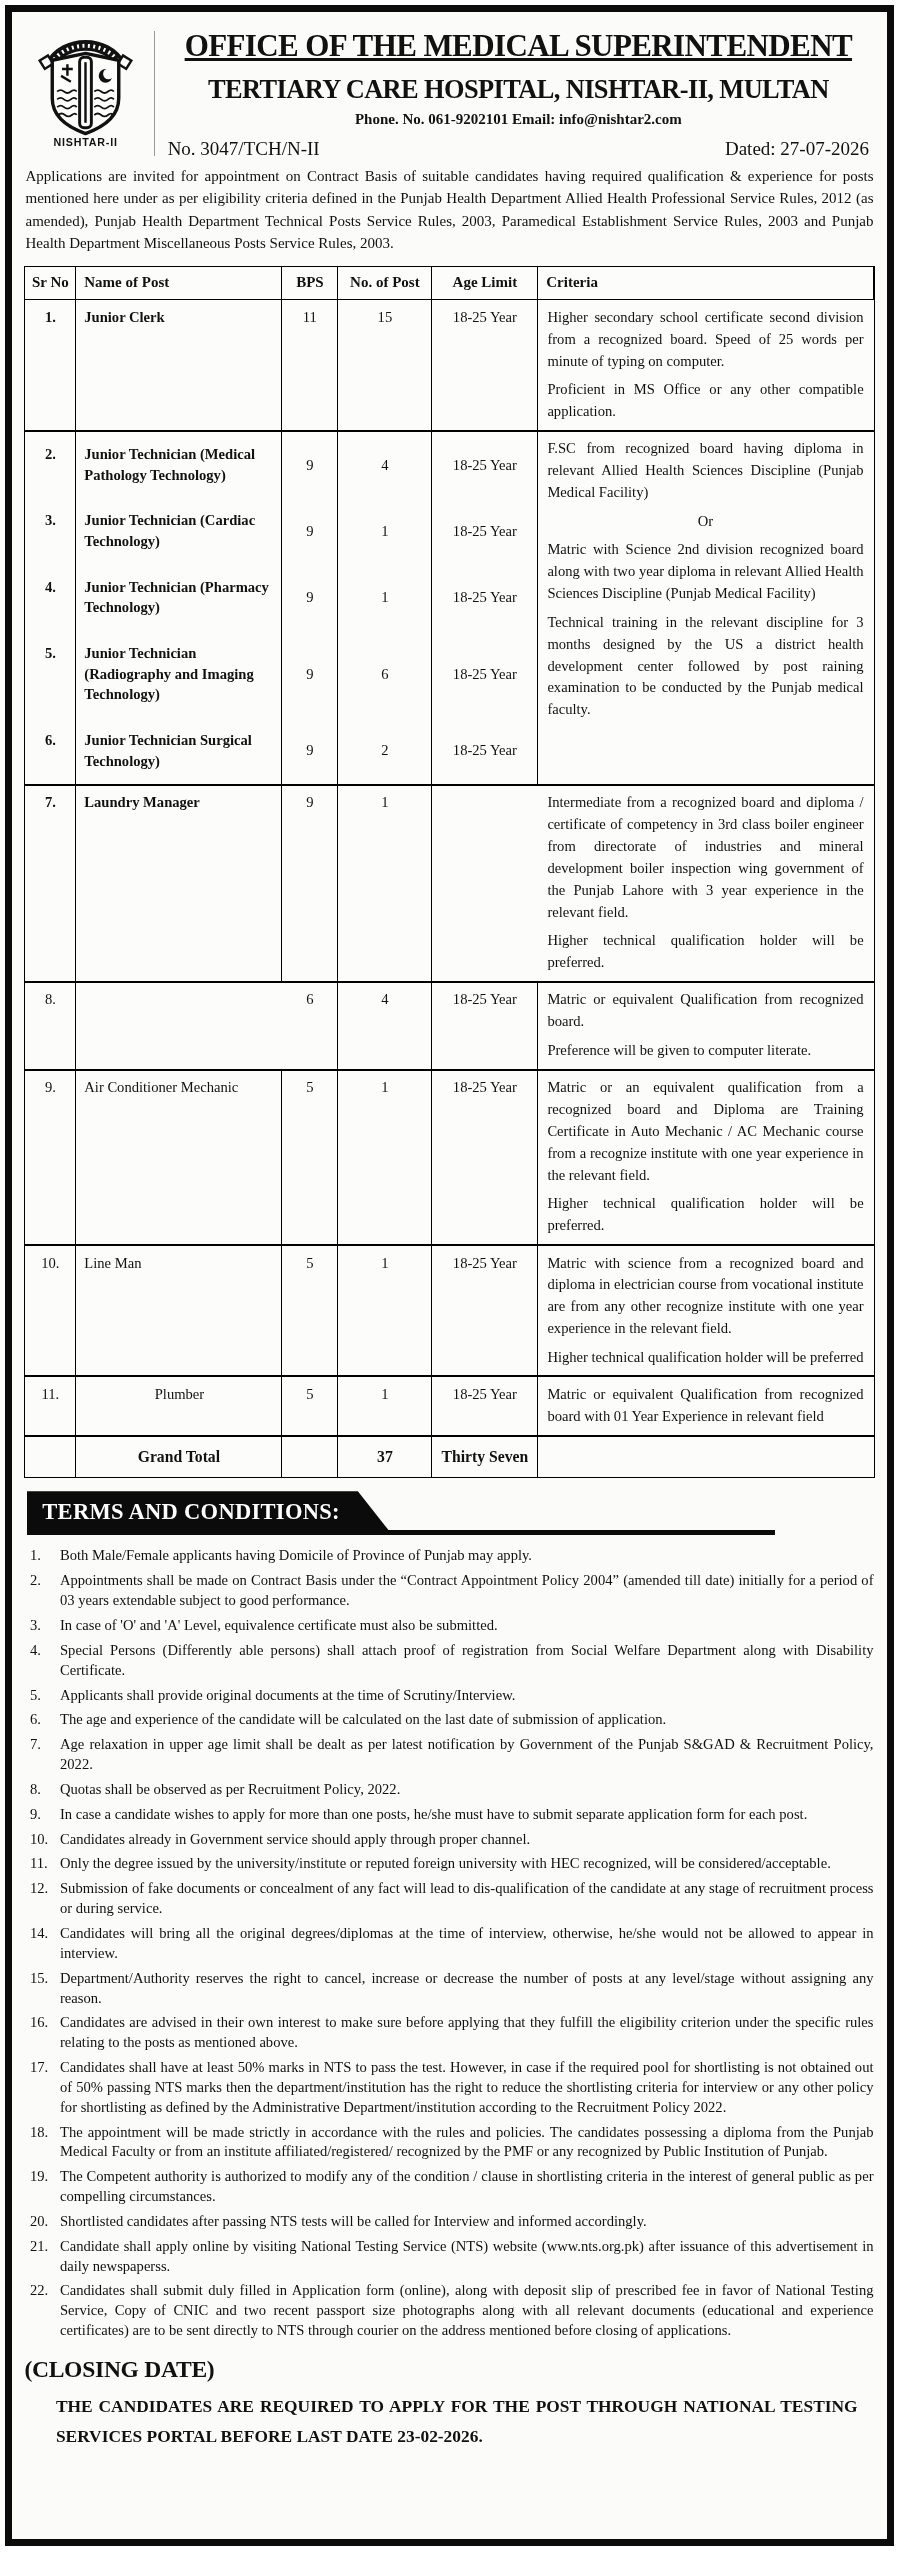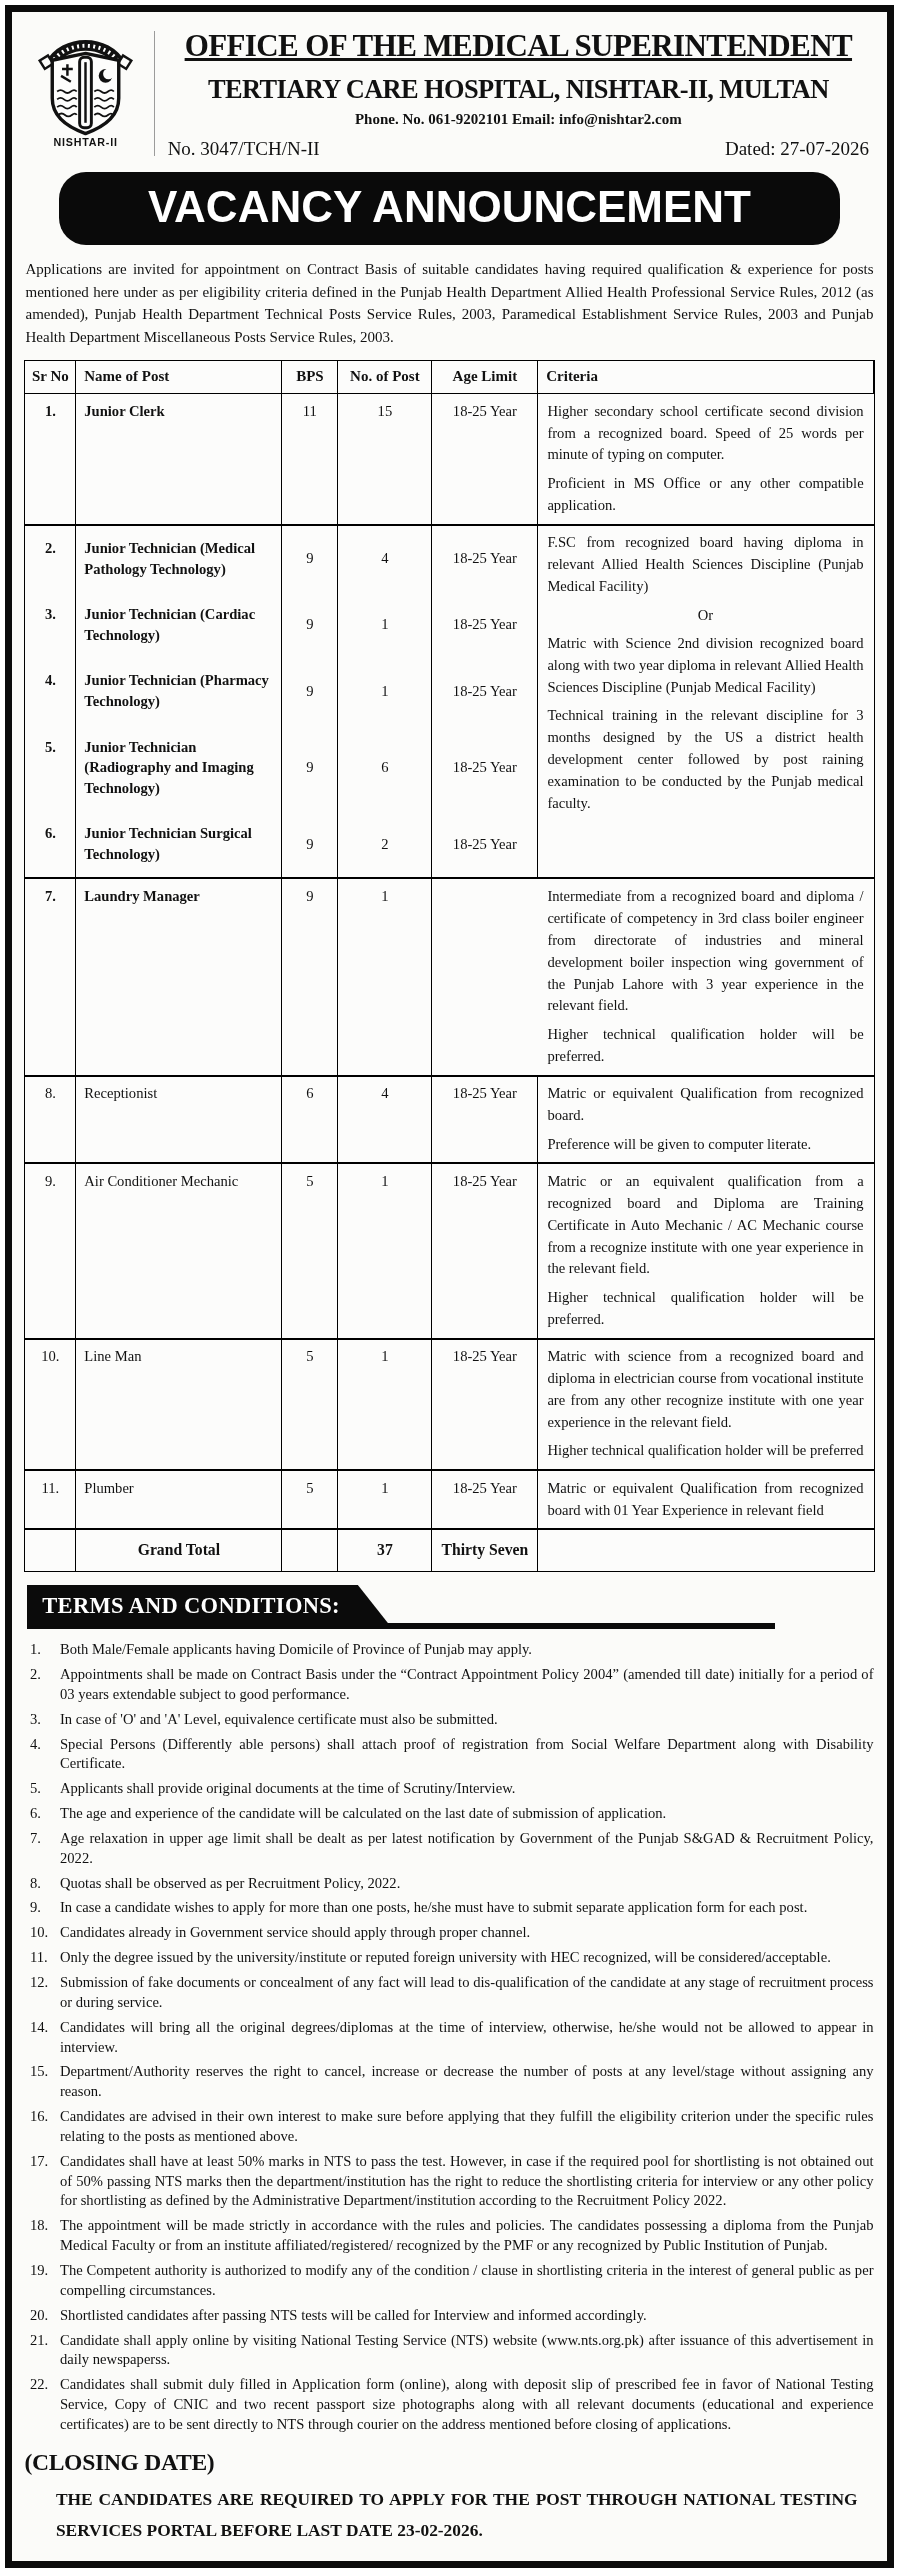--- a/index.html
+++ b/index.html
@@ -100,23 +100,20 @@
       <div class="org1">OFFICE OF THE MEDICAL SUPERINTENDENT</div>
       <div class="org2">TERTIARY CARE HOSPITAL, NISHTAR-II, MULTAN</div>
       <div class="contact">Phone. No. 061-9202101 Email: info@nishtar2.com</div>
       <div class="refrow">
         <span>No. 3047/TCH/N-II</span>
         <span>Dated: 27-07-2026</span>
       </div>
     </div>
   </header>
 
-  <div class="banner">
-    <span>VACANCY ANNOUNCEMENT</span>
-  </div>
 
   <p class="intro">Applications are invited for appointment on Contract Basis of suitable candidates having required qualification &amp; experience for posts mentioned here under as per eligibility criteria defined in the Punjab Health Department Allied Health Professional Service Rules, 2012 (as amended), Punjab Health Department Technical Posts Service Rules, 2003, Paramedical Establishment Service Rules, 2003 and Punjab Health Department Miscellaneous Posts Service Rules, 2003.</p>
 
   <section class="ptable">
       <div class="grid thead">
         <div class="tcell th th0" style="grid-column: 1;">Sr No</div>
         <div class="tcell th th1" style="grid-column: 2;">Name of Post</div>
         <div class="tcell th th2" style="grid-column: 3;">BPS</div>
         <div class="tcell th th3" style="grid-column: 4;">No. of Post</div>
         <div class="tcell th th4" style="grid-column: 5;">Age Limit</div>
@@ -171,21 +168,20 @@
         <div class="tcell name" style="grid-area: 1 / 2;">Laundry Manager</div>
         <div class="tcell val" style="grid-area: 1 / 3;">9</div>
         <div class="tcell val" style="grid-area: 1 / 4;">1</div>
         <div class="tcell crit" style="grid-area: 1 / 6 / span 1;">
           <p>Intermediate from a recognized board and diploma / certificate of competency in 3rd class boiler engineer from directorate of industries and mineral development boiler inspection wing government of the Punjab Lahore with 3 year experience in the relevant field.</p>
           <p>Higher technical qualification holder will be preferred.</p>
         </div>
       </div>
       <div class="grid tblock">
         <div class="tcell sr plain" style="grid-area: 1 / 1;">8.</div>
-        <div class="tcell name plain" style="grid-area: 1 / 2;">Receptionist</div>
         <div class="tcell val" style="grid-area: 1 / 3;">6</div>
         <div class="tcell val" style="grid-area: 1 / 4;">4</div>
         <div class="tcell val" style="grid-area: 1 / 5;">18-25 Year</div>
         <div class="tcell crit" style="grid-area: 1 / 6 / span 1;">
           <p>Matric or equivalent Qualification from recognized board.</p>
           <p>Preference will be given to computer literate.</p>
         </div>
       </div>
       <div class="grid tblock">
         <div class="tcell sr plain" style="grid-area: 1 / 1;">9.</div>
@@ -204,21 +200,21 @@
         <div class="tcell val" style="grid-area: 1 / 3;">5</div>
         <div class="tcell val" style="grid-area: 1 / 4;">1</div>
         <div class="tcell val" style="grid-area: 1 / 5;">18-25 Year</div>
         <div class="tcell crit" style="grid-area: 1 / 6 / span 1;">
           <p>Matric with science from a recognized board and diploma in electrician course from vocational institute are from any other recognize institute with one year experience in the relevant field.</p>
           <p>Higher technical qualification holder will be preferred</p>
         </div>
       </div>
       <div class="grid tblock">
         <div class="tcell sr plain" style="grid-area: 1 / 1;">11.</div>
-        <div class="tcell name plain" style="grid-area: 1 / 2;">Plumber</div>
+        <div class="tcell name plain" style="grid-area: 1 / 2; text-align: center;">Plumber</div>
         <div class="tcell val" style="grid-area: 1 / 3;">5</div>
         <div class="tcell val" style="grid-area: 1 / 4;">1</div>
         <div class="tcell val" style="grid-area: 1 / 5;">18-25 Year</div>
         <div class="tcell crit" style="grid-area: 1 / 6 / span 1;">
           <p>Matric or equivalent Qualification from recognized board with 01 Year Experience in relevant field</p>
         </div>
       </div>
       <div class="grid gtotal">
         <div class="tcell" style="grid-column: 1;"></div>
         <div class="tcell" style="grid-column: 2;">Grand Total</div>

